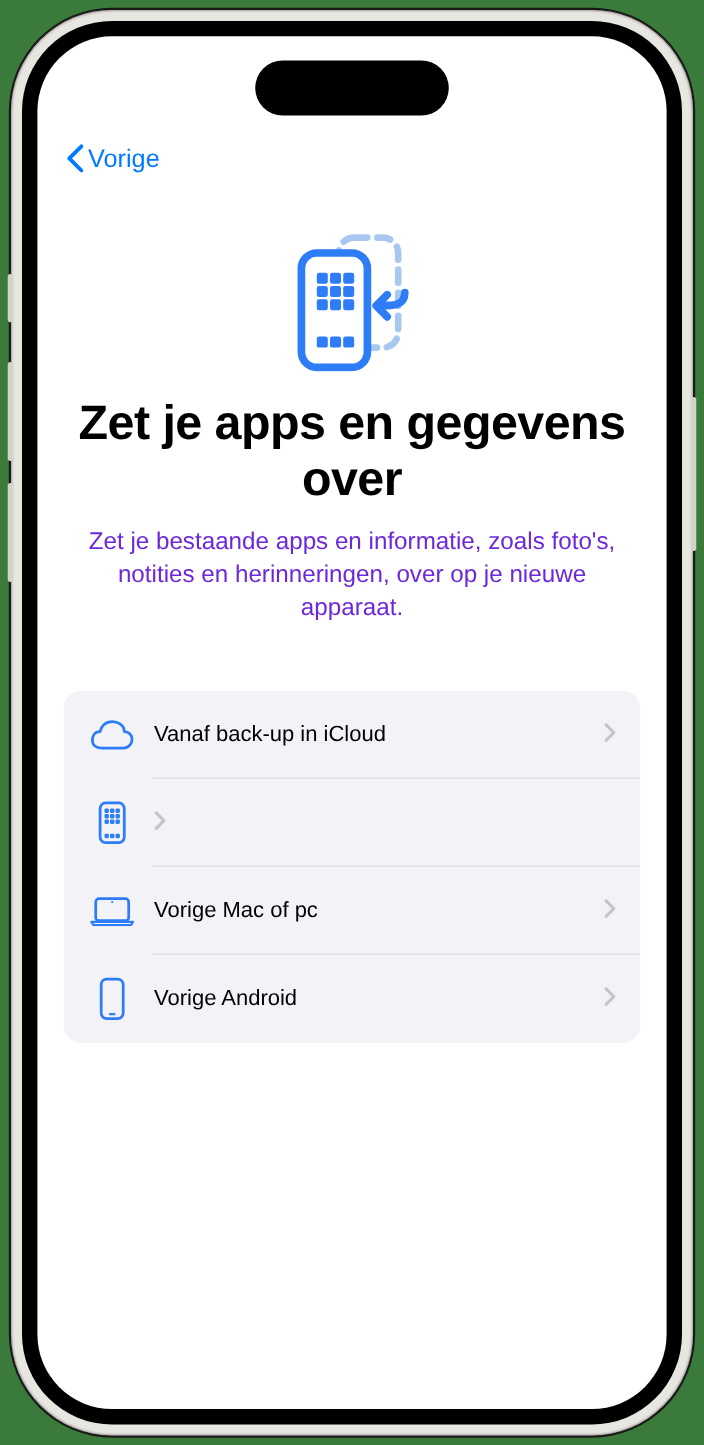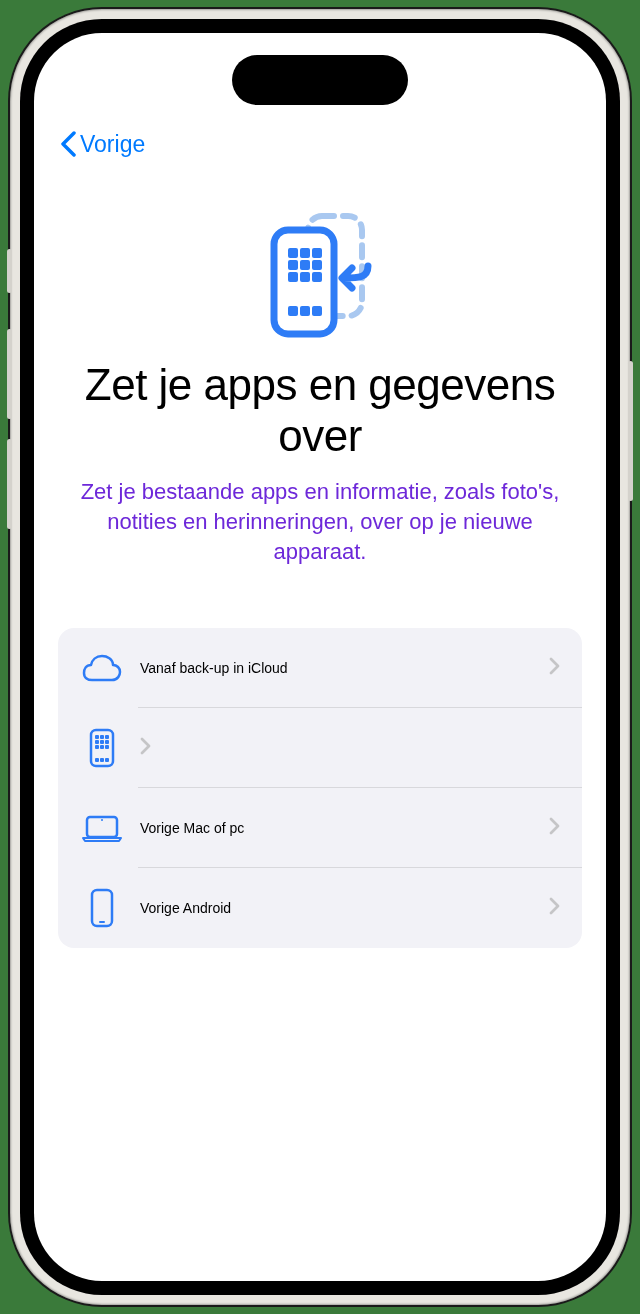--- a/index.html
+++ b/index.html
@@ -69,21 +69,21 @@
       color: #007aff;
       font-size: 23px;
       font-weight: 400;
       gap: 4px;
       cursor: pointer;
     }
     .content { padding: 48px 32px 0; text-align: center; }
     .hero-icon { display: flex; justify-content: center; margin-bottom: 22px; }
     .title {
       font-size: 44px;
-      font-weight: 400;
+      font-weight: 700;
       line-height: 1.15;
       letter-spacing: -0.5px;
       margin-bottom: 16px;
     }
     .subtitle {
       font-size: 22px;
       line-height: 1.35;
       color: #6d28d9;
       padding: 0 10px;
     }
@@ -114,21 +114,21 @@
     .option-icon {
       width: 48px;
       display: flex;
       align-items: center;
       justify-content: center;
       flex-shrink: 0;
       margin-right: 14px;
     }
     .option-label {
       flex: 1;
-      font-size: 14px;
+      font-size: 20px;
       font-weight: 400;
       text-align: left;
       color: #000;
     }
     .chevron {
       color: #c5c5c7;
       flex-shrink: 0;
     }
     
     .side-btn { position: absolute; background: #d4d2cc; border-radius: 3px; }

